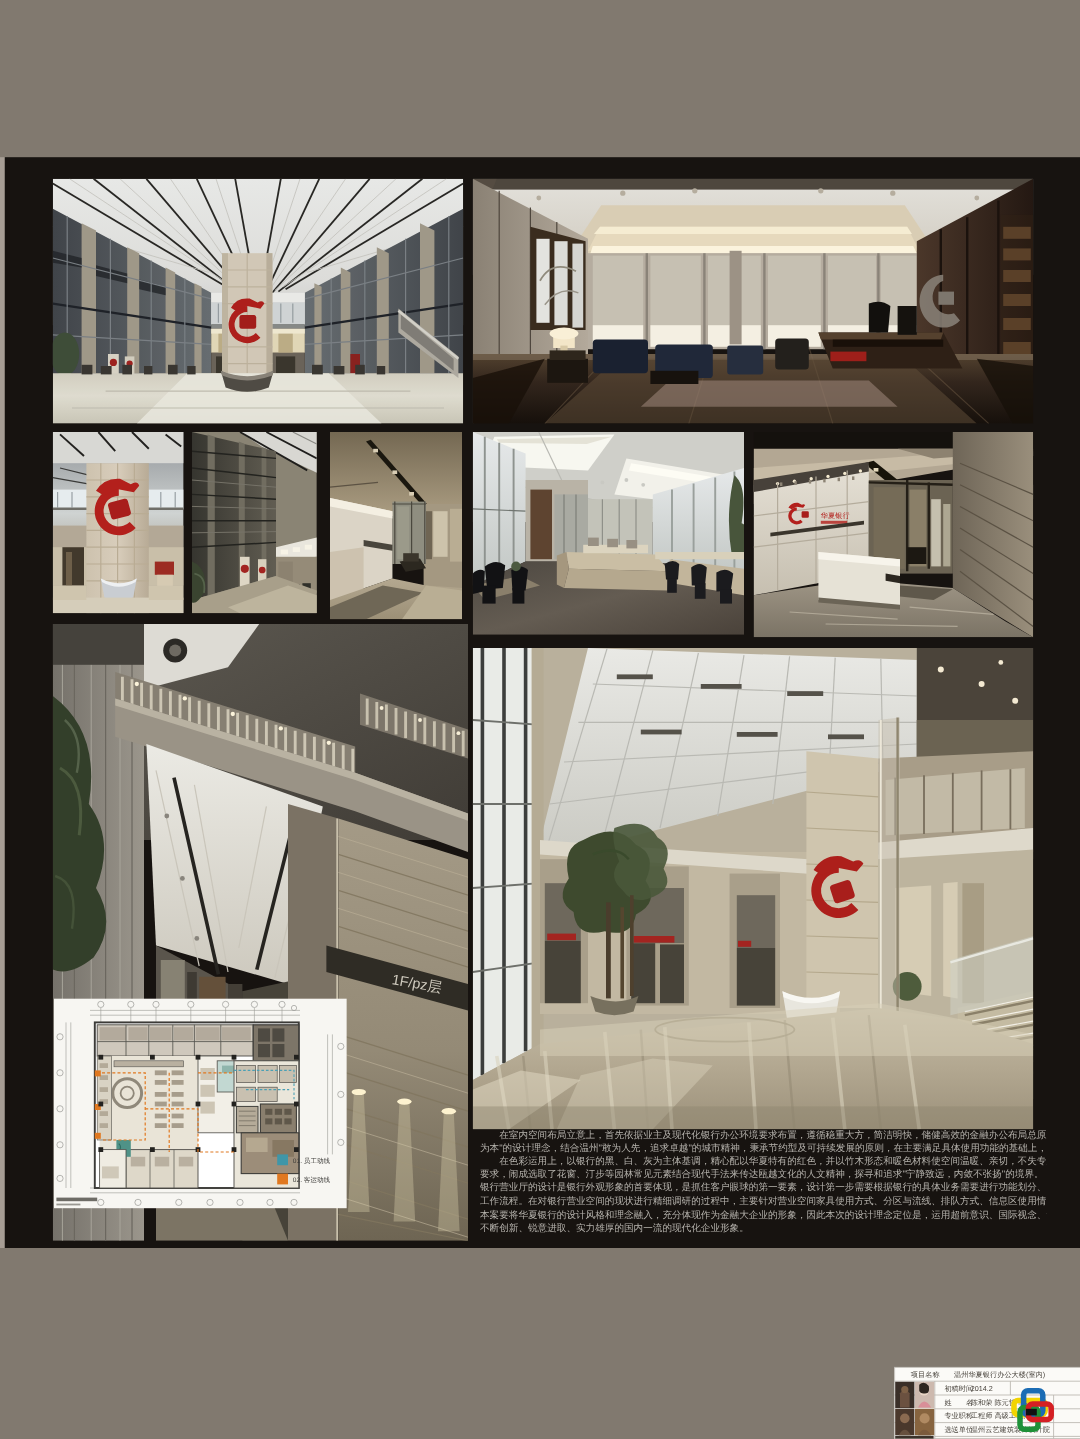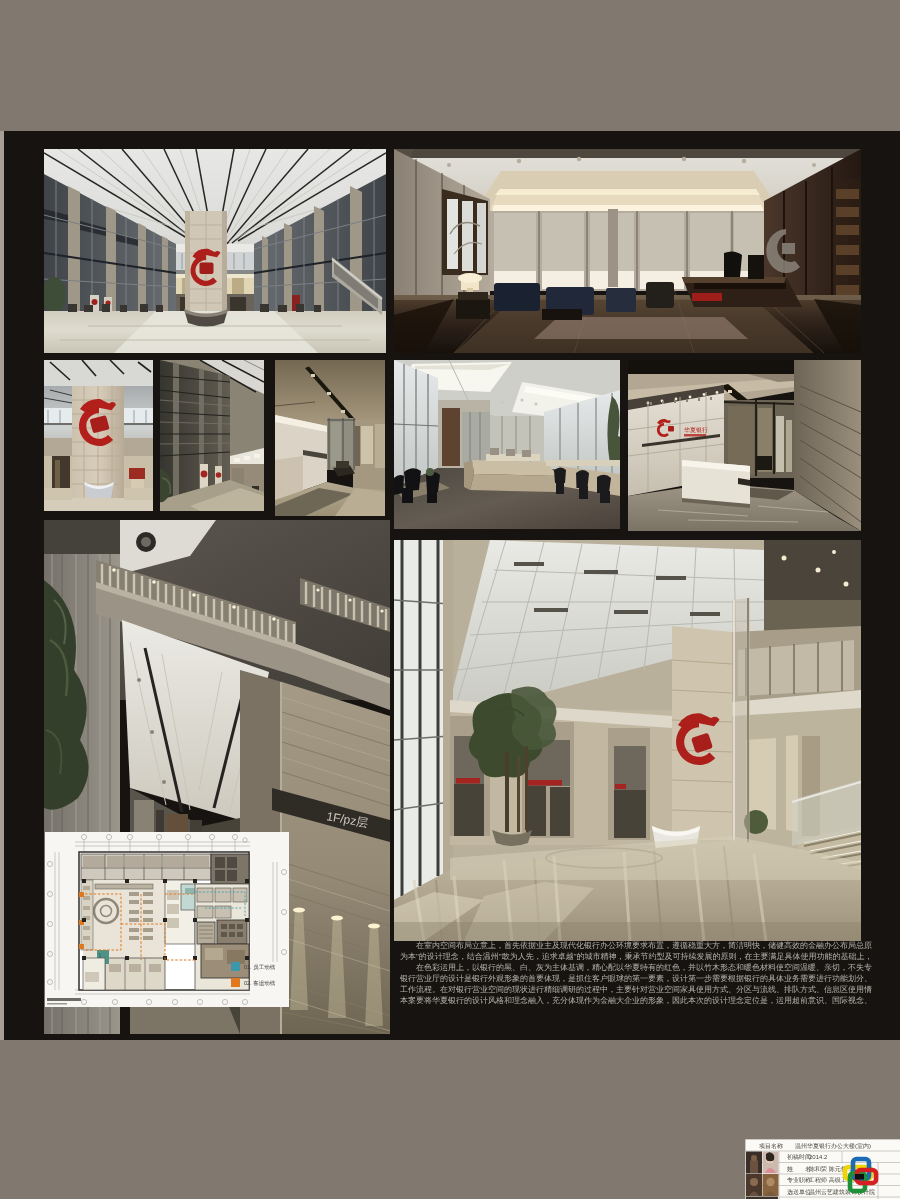--- a/index.html
+++ b/index.html
@@ -1332,23 +1332,25 @@
 <rect x="2" y="166" width="34" height="3" fill="#6e6c66"></rect>
 <rect x="2" y="171" width="20" height="1.5" fill="#9a9892"></rect>
 </svg>
 </div>
 
 <div class="abs" style="left:400px;top:940px;width:472px;height:99px;overflow:hidden;" id="txt">
 <div style="font-size:8px;color:#b6b3ad;line-height:11.1px;white-space:nowrap;">
 <div>　　在室内空间布局立意上，首先依据业主及现代化银行办公环境要求布置，遵循稳重大方，简洁明快，储健高效的金融办公布局总原则。总体构思应体现华夏的形象，同时贯彻"以人</div>
 <div>为本"的设计理念，结合温州"敢为人先，追求卓越"的城市精神，秉承节约型及可持续发展的原则，在主要满足具体使用功能的基础上，做到装饰与功能相得益彰，体现华夏形象。</div>
 <div>　　在色彩运用上，以银行的黑、白、灰为主体基调，精心配以华夏特有的红色，并以竹木形态和暖色材料使空间温暖、亲切，不失专业和现代的氛围。达到现代办公可持续发展的</div>
+<div>要求，闹成选取了花窗、汀步等园林常见元素结合现代手法来传达瓯越文化的人文精神，探寻和追求"宁静致远，内敛不张扬"的境界。</div>
 <div>银行营业厅的设计是银行外观形象的首要体现，是抓住客户眼球的第一要素，设计第一步需要根据银行的具体业务需要进行功能划分、以方便对客户的服务，同时满足银行内部的具体</div>
 <div>工作流程。在对银行营业空间的现状进行精细调研的过程中，主要针对营业空间家具使用方式、分区与流线、排队方式、信息区使用情况，等候区使用情况各个方面的问题进行分析。</div>
 <div>本案要将华夏银行的设计风格和理念融入，充分体现作为金融大企业的形象，因此本次的设计理念定位是，运用超前意识、国际视念、设计美学、魅力打造出勇于探索开拓、不断进取、</div>
+<div>不断创新、锐意进取、实力雄厚的国内一流的现代化企业形象。</div>
 </div>
 </div>
 
 <div class="abs" style="left:745px;top:1139px;width:155px;height:60px;" id="tbl">
 <svg width="155" height="60" viewBox="0 0 155 60">
 <rect x="0" y="0" width="155" height="60" fill="#fbfaf7"></rect>
 
 <g stroke="#b9b5ae" stroke-width="0.7">
 <line x1="0" y1="0.5" x2="155" y2="0.5"></line>
           <line x1="0" y1="12" x2="155" y2="12"></line>

